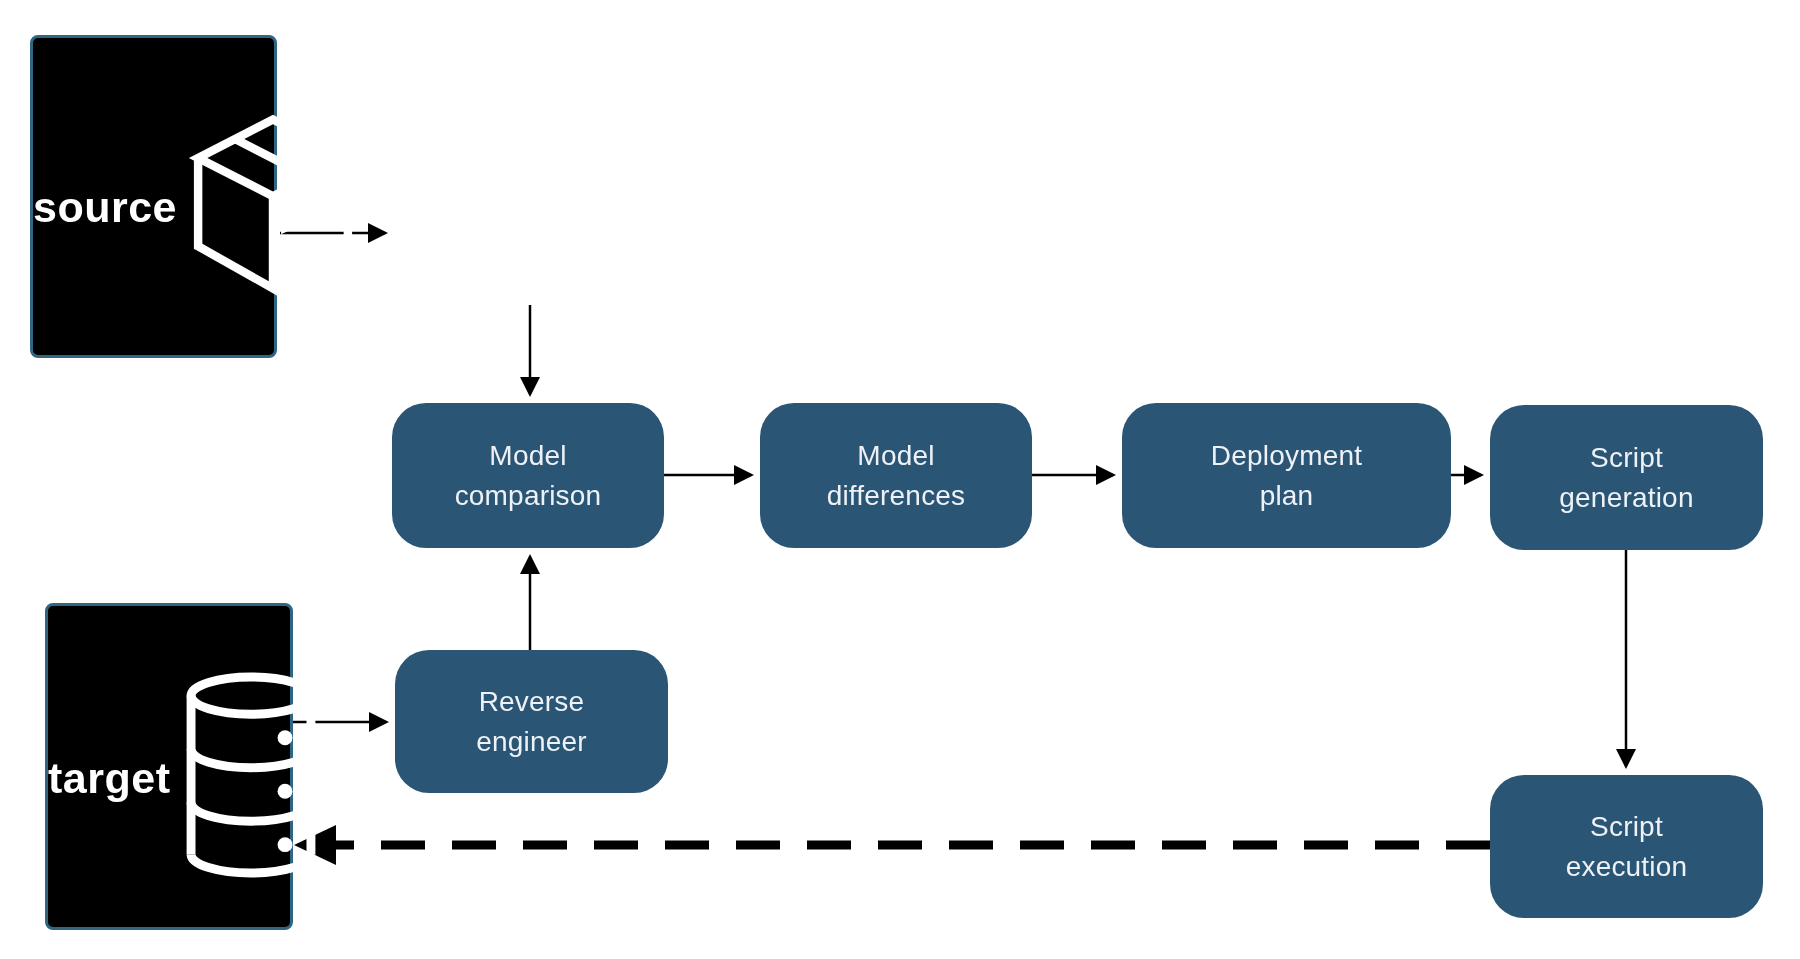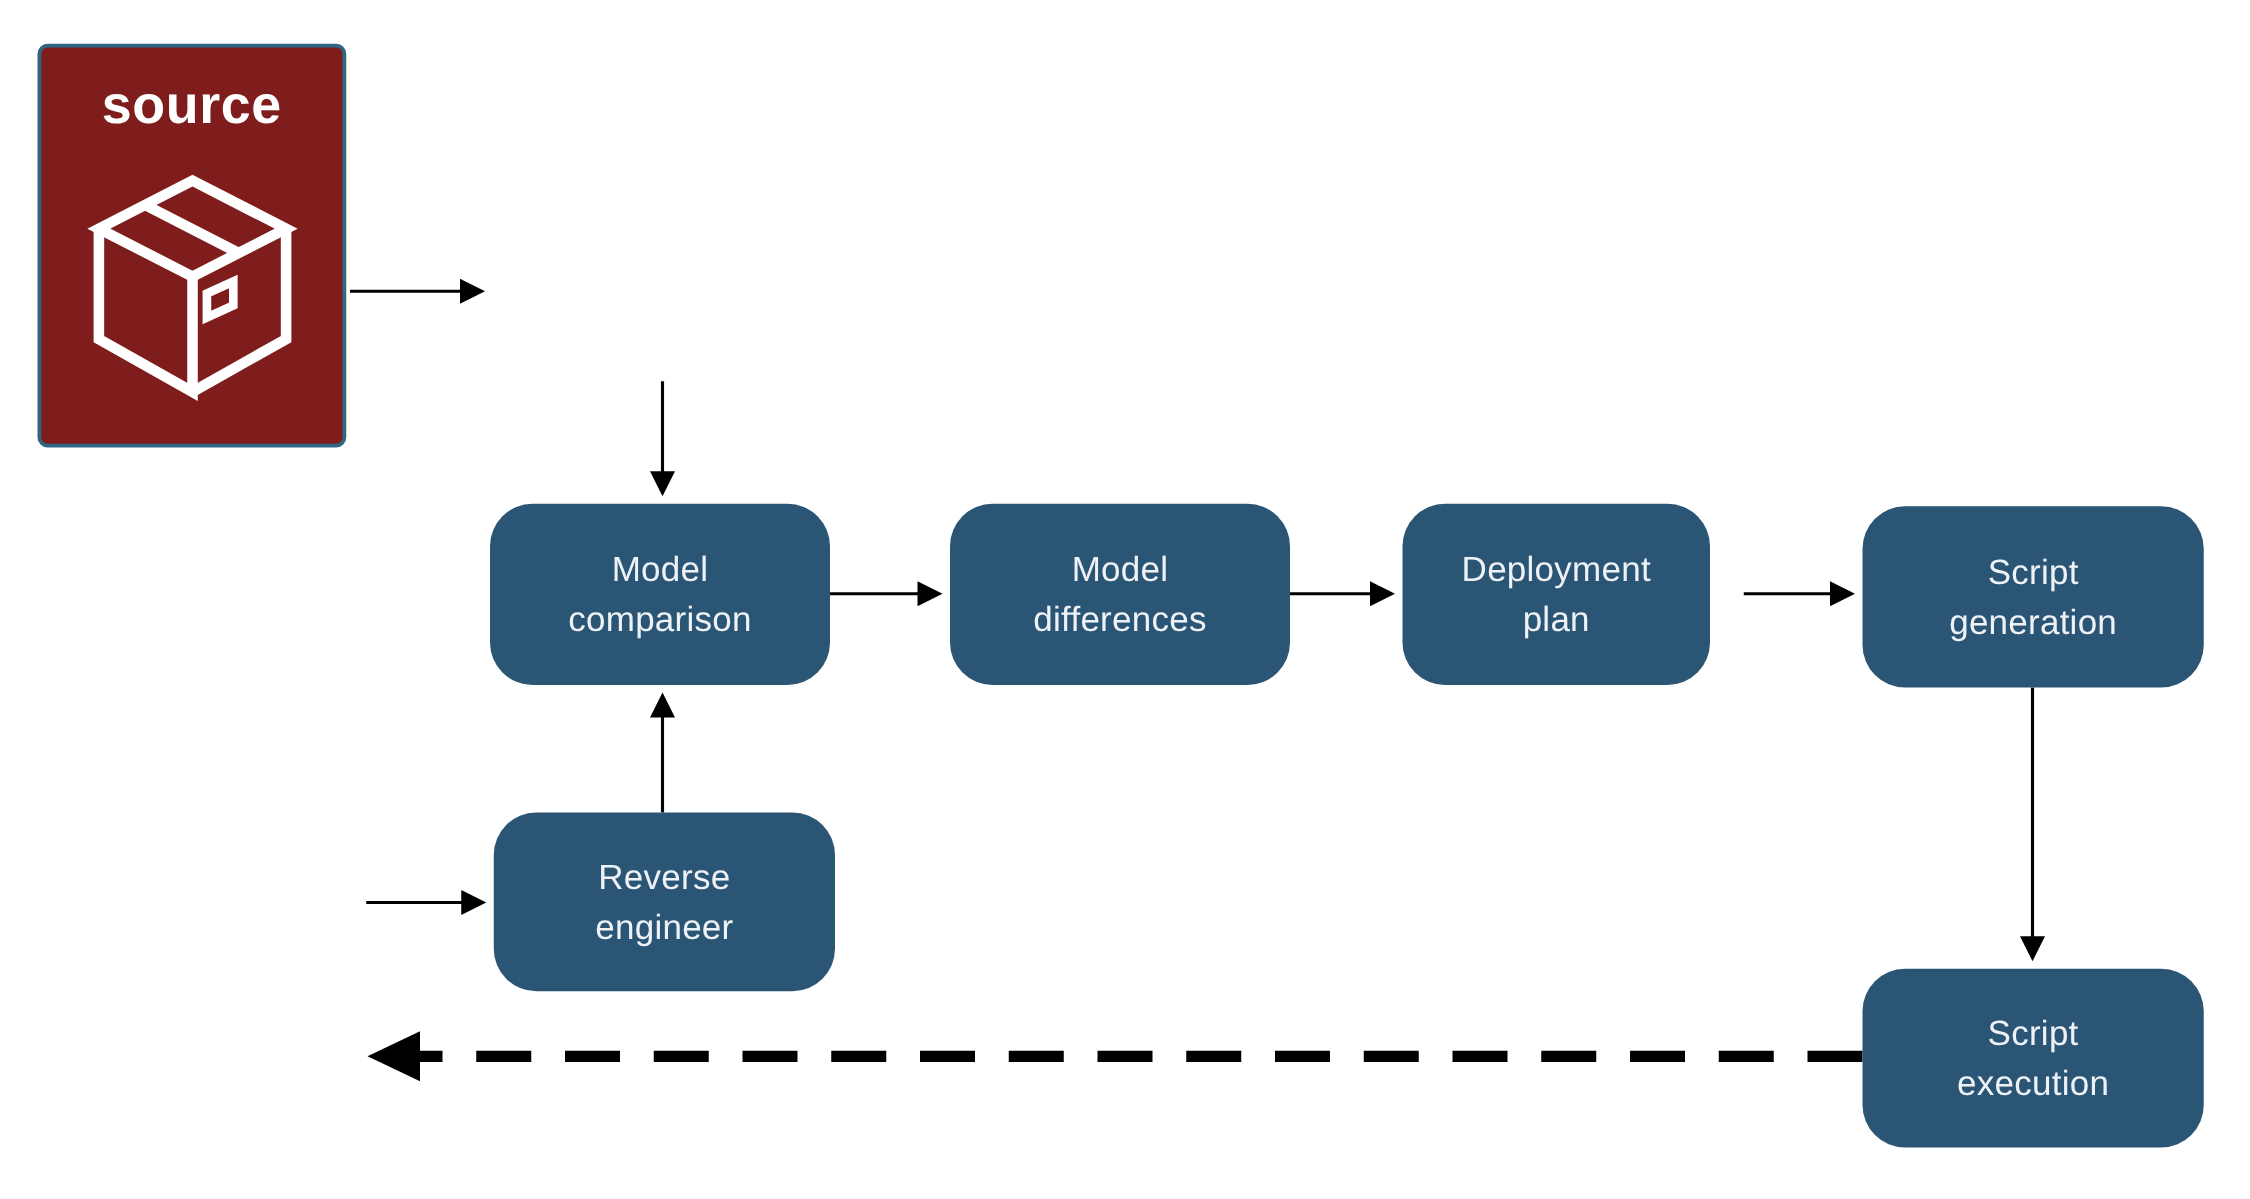--- a/index.html
+++ b/index.html
@@ -36,35 +36,35 @@
   .node-label {
     color: #eef2f7;
     font-size: 28px;
     line-height: 1.42;
     white-space: pre-line;
     letter-spacing: 0.2px;
   }
   .n-load-model        { left: 395px;  top: 162px; width: 273px; height: 143px; }
   .n-model-comparison  { left: 392px;  top: 403px; width: 272px; height: 145px; }
   .n-model-differences { left: 760px;  top: 403px; width: 272px; height: 145px; }
-  .n-deployment-plan   { left: 1122px; top: 403px; width: 246px; height: 145px; }
+  .n-deployment-plan   { left: 1122px; top: 403px; width: 329px; height: 145px; }
   .n-script-generation { left: 1490px; top: 405px; width: 273px; height: 145px; }
   .n-reverse-engineer  { left: 395px;  top: 650px; width: 273px; height: 143px; }
   .n-script-execution  { left: 1490px; top: 775px; width: 273px; height: 143px; }
 
   
   .endpoint {
     position: absolute;
     z-index: 2;
-    background: #7f1d1d;
+    background: #000000;
     border: 3px solid #2e6683;
     border-radius: 8px;
     box-sizing: border-box;
     display: flex;
-    flex-direction: column;
+    flex-direction: row;
     align-items: center;
   }
   .endpoint-label {
     color: #ffffff;
     font-size: 43px;
     font-weight: bold;
     letter-spacing: 0.5px;
   }
   .e-source { left: 30px; top: 35px;  width: 247px; height: 323px; }
   .e-source .endpoint-label { margin-top: 22px; }
@@ -105,20 +105,36 @@
       <svg width="192" height="212" viewBox="0 0 100 100" fill="none" stroke="#ffffff" stroke-width="4.4" stroke-linejoin="miter">
         <path d="M50,6 L89,26 L50,46 L11,26 Z"></path>
         <path d="M11,26 L11,72 L50,94 L50,46"></path>
         <path d="M89,26 L89,72 L50,94"></path>
         <path d="M30,16 L69,36"></path>
         <path d="M56,53 L67,48 L67,58 L56,63 Z" stroke-width="3.6"></path>
       </svg>
     </div>
   </div>
 
+  <div class="endpoint e-target">
+    <div class="endpoint-label">target</div>
+    <div class="endpoint-icon">
+      <svg width="162" height="208" viewBox="0 0 100 128" fill="none" stroke="#ffffff" stroke-width="5.5">
+        <ellipse cx="50" cy="15" rx="37" ry="11.5"></ellipse>
+        <path d="M13,15 L13,113"></path>
+        <path d="M87,15 L87,113"></path>
+        <path d="M13,113 A37,11.5 0 0 0 87,113"></path>
+        <path d="M13,48 A37,11.5 0 0 0 87,48"></path>
+        <path d="M13,81 A37,11.5 0 0 0 87,81"></path>
+        <circle cx="71" cy="41" r="4.6" fill="#ffffff" stroke="none"></circle>
+        <circle cx="71" cy="74" r="4.6" fill="#ffffff" stroke="none"></circle>
+        <circle cx="71" cy="107" r="4.6" fill="#ffffff" stroke="none"></circle>
+      </svg>
+    </div>
+  </div>
 
 
   <div class="node n-model-comparison">
     <div class="node-label">Model
 comparison</div>
   </div>
 
   <div class="node n-model-differences">
     <div class="node-label">Model
 differences</div>

